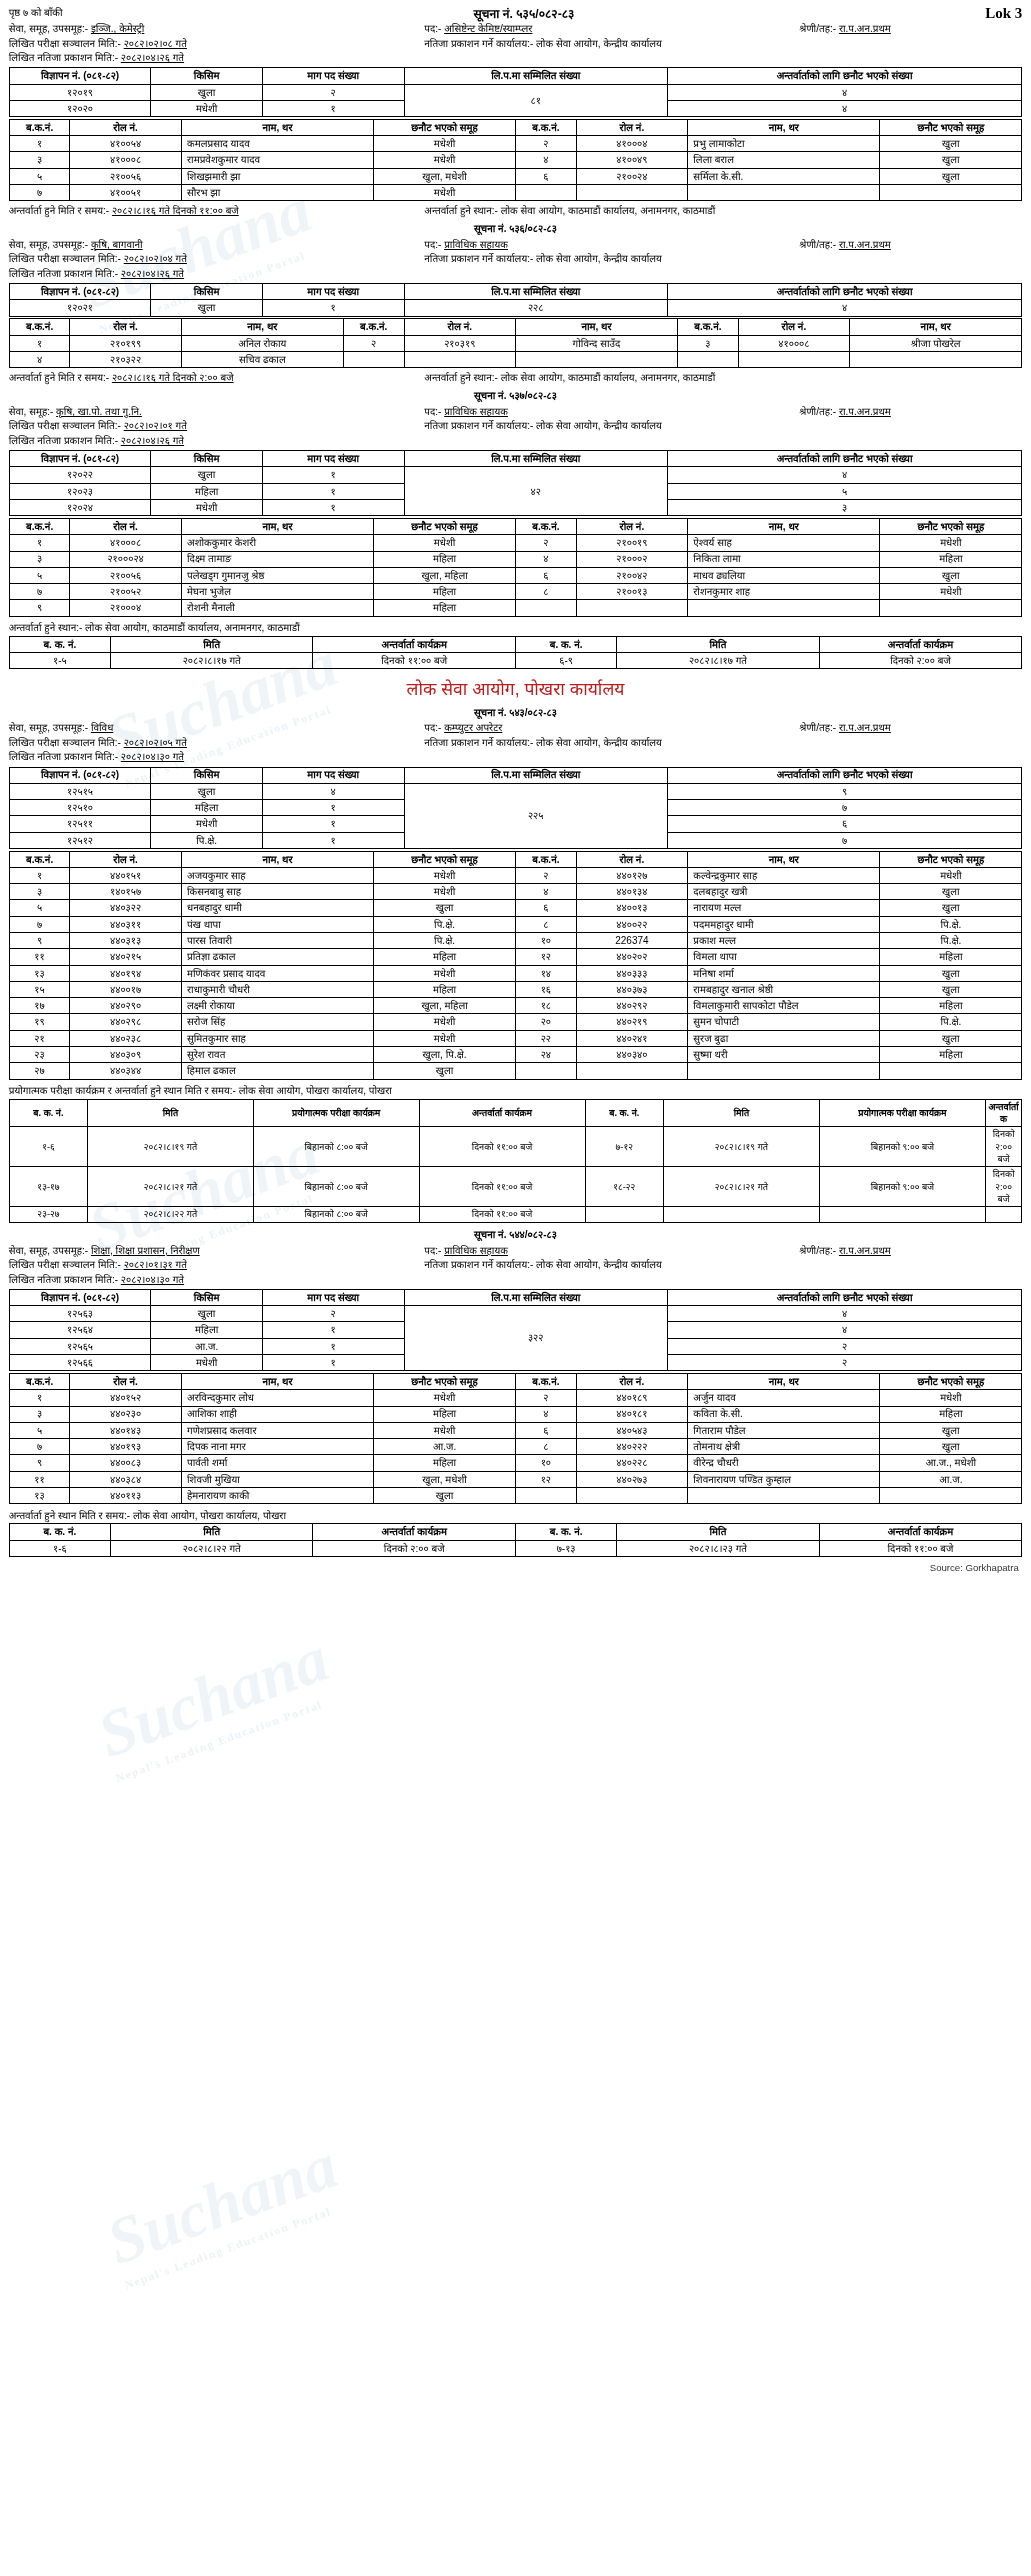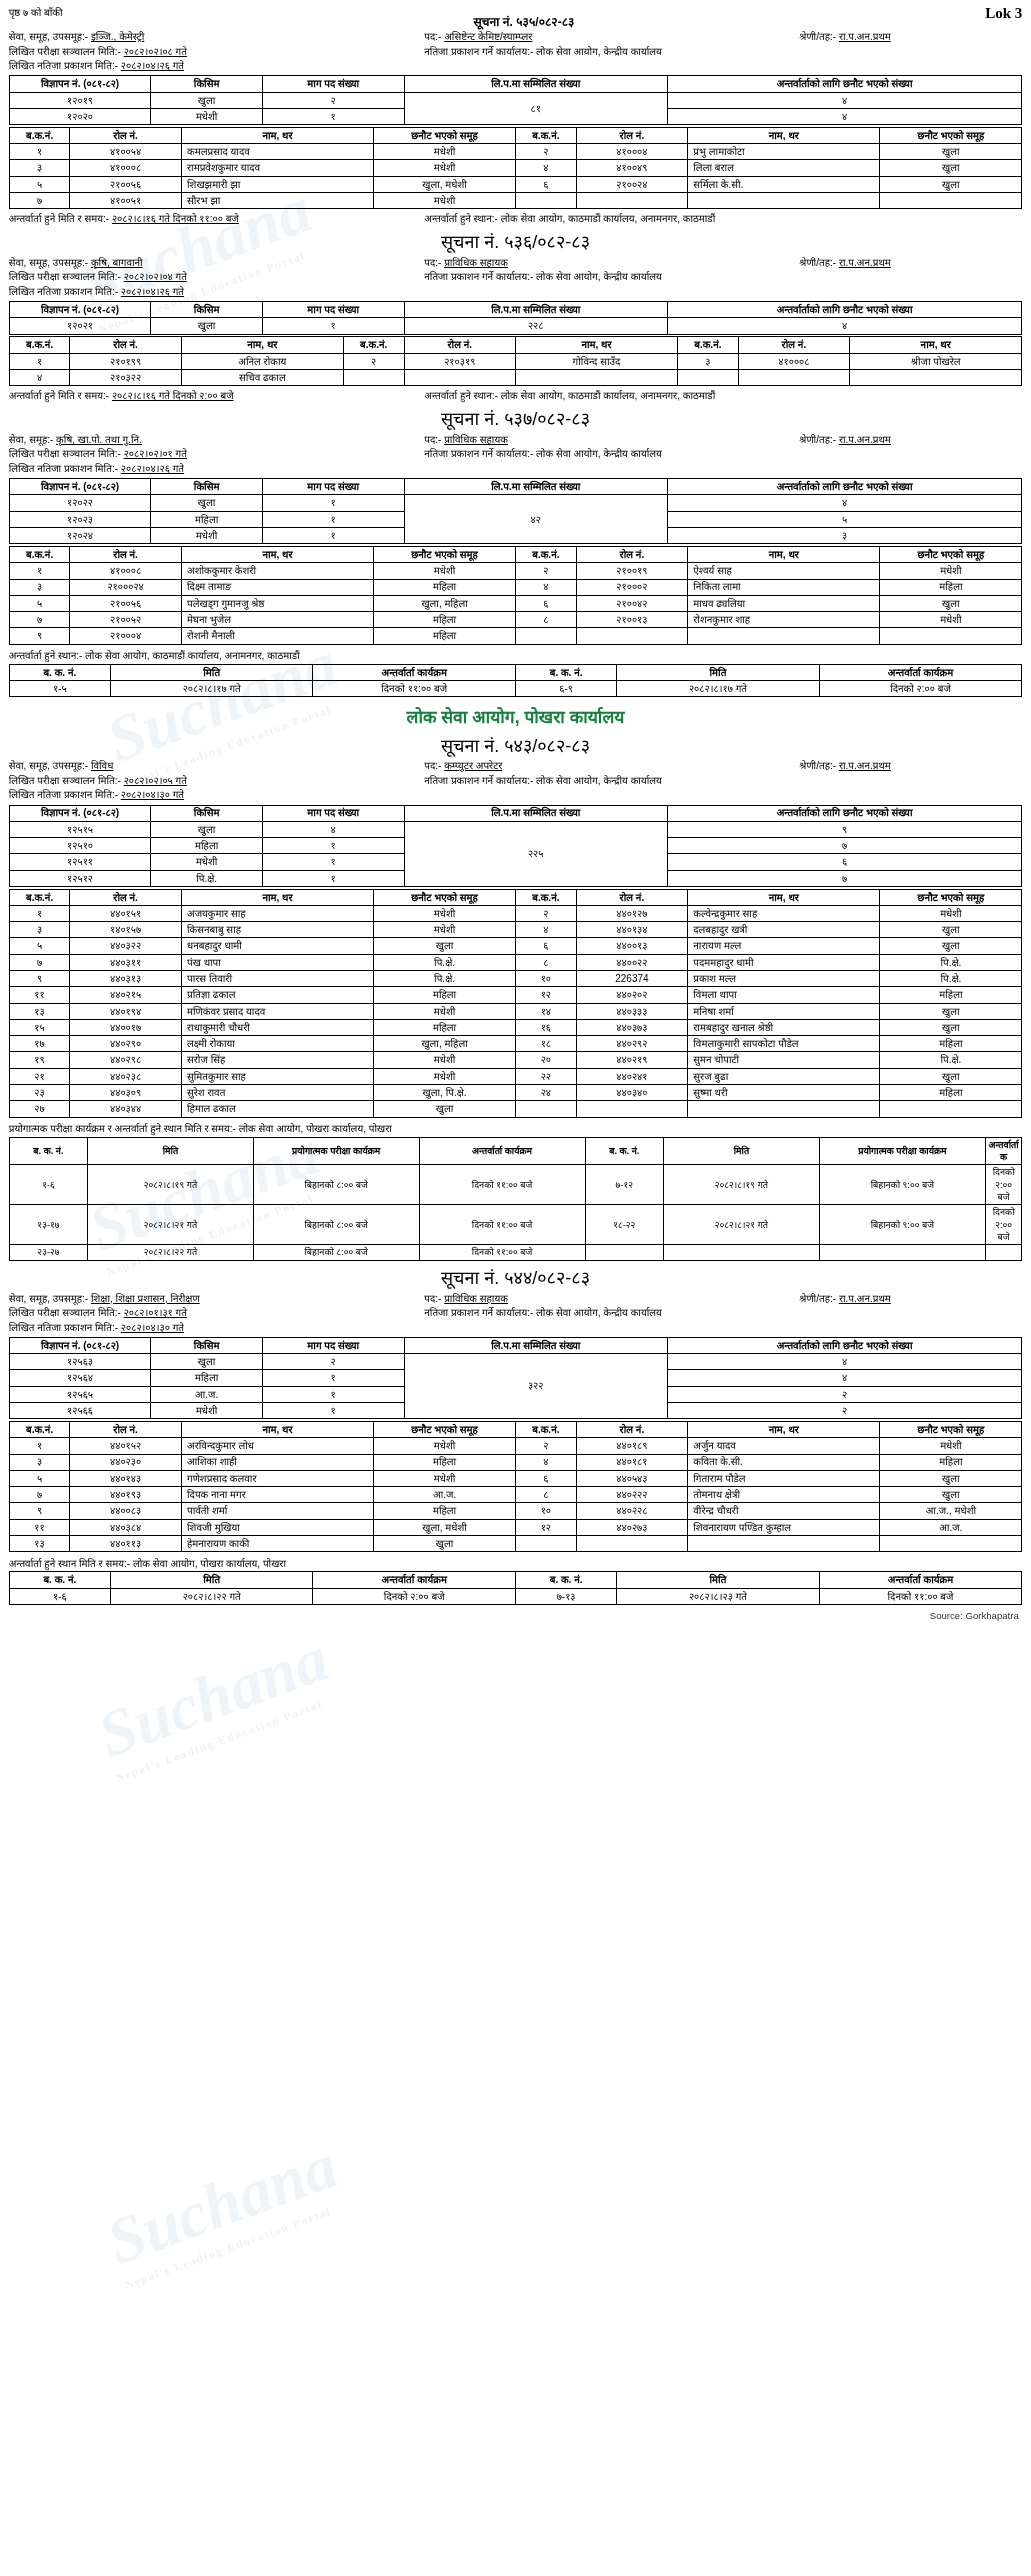--- a/index.html
+++ b/index.html
@@ -37,24 +37,24 @@
     display: block;
     font-size: 11.4px;
     font-style: normal;
     letter-spacing: 1.7px;
     color: rgba(120,170,200,0.15);
   }
   .content { position: relative; z-index: 2; }
 
   .topbar { display: flex; justify-content: space-between; align-items: flex-start; }
   .topleft { font-size: 10px; }
-  .topcenter { font-weight: bold; font-size: 12.2px; text-align: center; flex: 1; margin-top: 8px; }
+  .topcenter { font-weight: bold; font-size: 12.2px; text-align: center; flex: 1; }
   .topright { font-weight: bold; font-size: 15px; font-family: "Liberation Serif", serif; }
 
-  .notice-title { text-align: center; font-weight: normal; font-size: 18px; margin: 4.4px 0 2.6px 0; }
+  .notice-title { text-align: center; font-weight: bold; font-size: 10px; margin: 4.4px 0 2.6px 0; }
 
   .hdr-block { font-size: 10px; line-height: 1.45; margin-bottom: 1.7px; }
   .hdr-row { display: flex; width: 100%; }
   .hdr-row .c1 { width: 41%; }
   .hdr-row .c2 { width: 37%; }
   .hdr-row .c3 { width: 22%; }
   .hdr-row .c2w { width: 59%; }
   u { text-decoration: underline; }
 
   table { border-collapse: collapse; width: 100%; font-size: 10px; }
@@ -90,24 +90,24 @@
   .res6 th:nth-child(4), .res6 td:nth-child(4) { width: 6%; }
   .res6 th:nth-child(5), .res6 td:nth-child(5) { width: 11%; }
   .res6 th:nth-child(6), .res6 td:nth-child(6) { width: 16%; }
   .res6 th:nth-child(7), .res6 td:nth-child(7) { width: 6%; }
   .res6 th:nth-child(8), .res6 td:nth-child(8) { width: 11%; }
   .res6 th:nth-child(9), .res6 td:nth-child(9) { width: 17%; }
 
   .footline { font-size: 10px; margin: 1.7px 0 3.5px 0; }
   .office-title {
     text-align: center;
-    font-weight: bold;
+    font-weight: normal;
     font-size: 17.5px;
     margin: 7px 0 1.7px 0;
-    color: #15803d;
+    color: #b91c1c;
   }
   .sched th, .sched td { height: 15.7px; }
   .sched th:nth-child(1), .sched td:nth-child(1) { width: 10%; }
   .sched th:nth-child(2), .sched td:nth-child(2) { width: 20%; }
   .sched th:nth-child(3), .sched td:nth-child(3) { width: 20%; }
   .sched th:nth-child(4), .sched td:nth-child(4) { width: 10%; }
   .sched th:nth-child(5), .sched td:nth-child(5) { width: 20%; }
   .sched th:nth-child(6), .sched td:nth-child(6) { width: 20%; }
   .sched3 th:nth-child(1), .sched3 td:nth-child(1) { width: 8%; }
   .sched3 th:nth-child(2), .sched3 td:nth-child(2) { width: 17%; }

